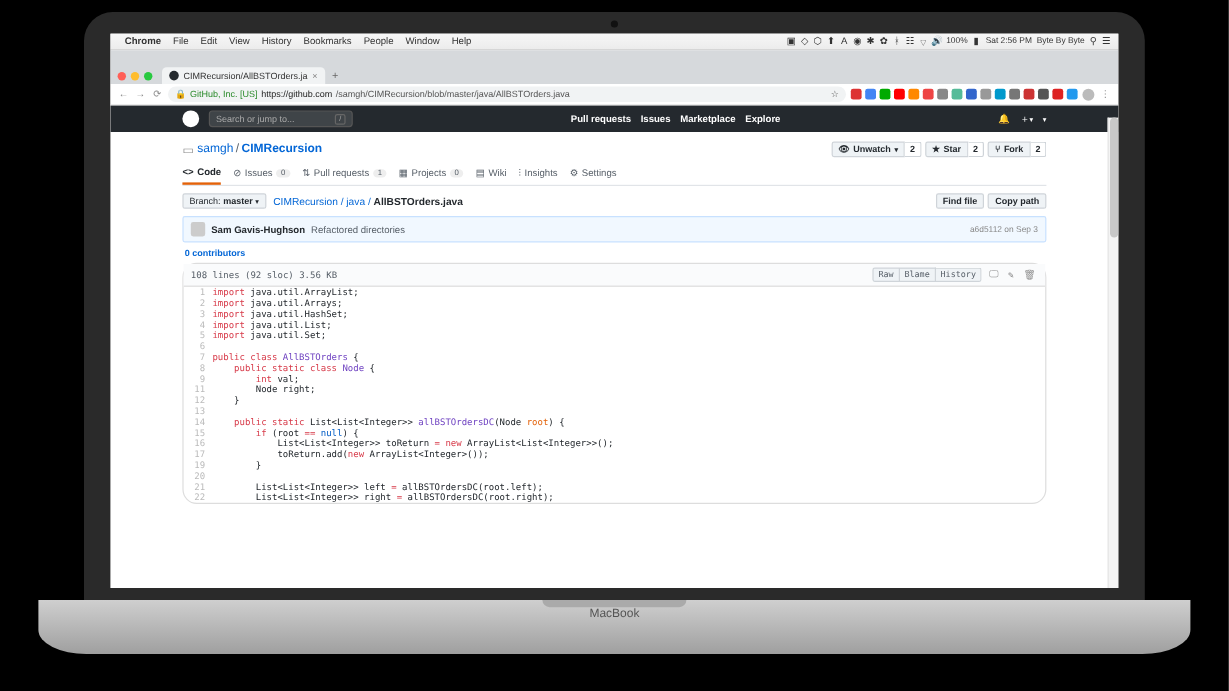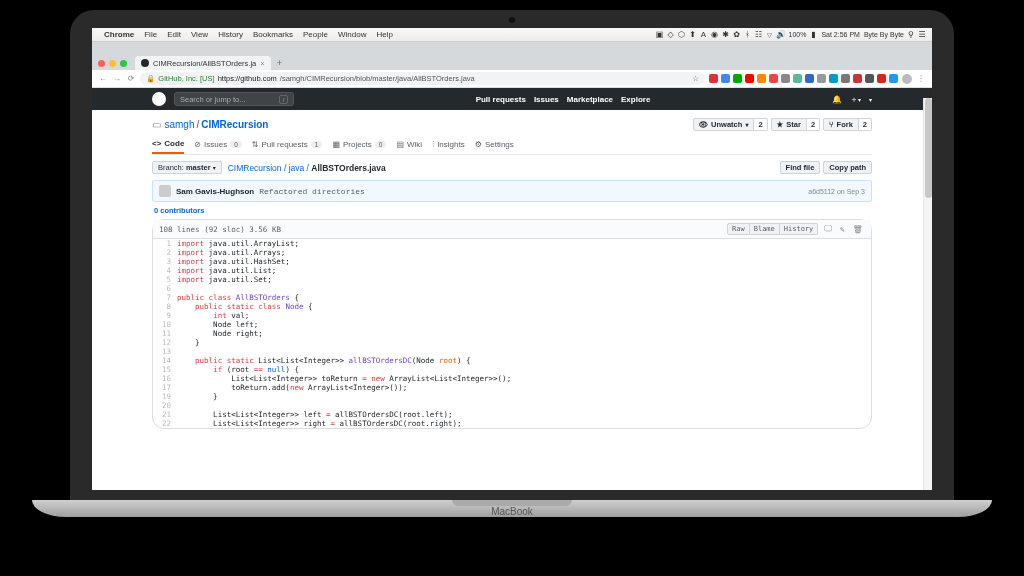--- a/index.html
+++ b/index.html
@@ -1,21 +1,21 @@
 <!DOCTYPE html>
 <html><head>
 <meta charset="utf-8">
 <style>
   * { box-sizing: border-box; margin: 0; padding: 0; }
   body { background: #000; font-family: -apple-system, BlinkMacSystemFont, "Segoe UI", Helvetica, Arial, sans-serif; width: 1024px; height: 576px; overflow: hidden; position: relative; }
   .laptop { position: absolute; left: 70px; top: 10px; width: 884px; height: 530px; }
   .bezel { background: #2a2a2a; border-radius: 24px 24px 0 0; padding: 18px 22px 10px 22px; height: 490px; position: relative; }
   .camera { position: absolute; top: 7px; left: 50%; width: 6px; height: 6px; background: #111; border-radius: 50%; transform: translateX(-50%); }
   .screen { background: #fff; width: 840px; height: 462px; overflow: hidden; font-size: 9px; color: #24292e; position: relative; }
-  .base { height: 17px; background: linear-gradient(#cfcfcf,#9f9f9f); border-radius: 0 0 40px 40px / 0 0 20px 20px; position: relative; width: 960px; margin-left: -38px; }
+  .base { height: 45px; background: linear-gradient(#cfcfcf,#9f9f9f); border-radius: 0 0 40px 40px / 0 0 20px 20px; position: relative; width: 960px; margin-left: -38px; }
   .base-text { position: absolute; top: 6px; left: 50%; transform: translateX(-50%); color: #555; font-size: 10px; }
   .notch { position: absolute; top: 0; left: 50%; width: 120px; height: 6px; background: #aaa; border-radius: 0 0 8px 8px; transform: translateX(-50%); }
 
   
   .menubar { height: 14px; background: linear-gradient(#f7f7f7,#ececec); display: flex; align-items: center; padding: 0 6px; font-size: 8px; color: #333; border-bottom: 1px solid #ccc; }
   .menubar .apple { margin-right: 6px; }
   .menubar .m-item { margin-right: 10px; }
   .menubar .spacer { flex: 1; }
   .menubar .r-item { margin-left: 4px; font-size: 7px; }
   .menubar .r-icon { margin-left: 3px; width: 8px; display: inline-block; text-align: center; }
@@ -69,21 +69,21 @@
   .tabs .t .badge { background: #eee; border-radius: 7px; padding: 0 4px; font-size: 6.5px; }
 
   .crumb-row { display: flex; align-items: center; margin: 6px 0; font-size: 8.5px; gap: 6px; }
   .branch-btn { background: #eff3f6; border: 1px solid #cfd4d9; border-radius: 2px; padding: 1px 5px; font-size: 7.5px; }
   .crumbs { color: #0366d6; }
   .crumbs .cur { color: #24292e; font-weight: 600; }
   .crumb-row .right { margin-left: auto; display: flex; gap: 3px; }
 
   .commit-box { border: 1px solid #c8e1ff; background: #f1f8ff; border-radius: 2px; padding: 4px 6px; display: flex; align-items: center; font-size: 8px; gap: 5px; }
   .commit-avatar { width: 12px; height: 12px; background: #ccc; border-radius: 2px; }
-  .commit-msg { color: #586069; font-family: Liberation Mono, monospace; }
+  .commit-msg { color: #586069; }
   .commit-box .meta { margin-left: auto; color: #888; font-size: 7px; }
   .contrib { font-size: 7.5px; color: #0366d6; font-weight: 600; margin: 4px 2px; }
 
   .file-box { border: 1px solid #ddd; border-radius: 12px; margin-top: 0; }
   .file-header { background: #fafbfc; border-bottom: 1px solid #ddd; padding: 3px 6px; display: flex; align-items: center; font-size: 7.5px; color: #586069; font-family: SFMono-Regular, Menlo, monospace; }
   .file-actions { margin-left: auto; display: flex; gap: 4px; align-items: center; }
   .file-act { background: #eff3f6; border: 1px solid #cfd4d9; border-radius: 2px; padding: 1px 4px; font-size: 7px; }
   .file-icon-btn { color: #888; font-size: 8px; padding: 0 2px; }
 
   .code { font-family: SFMono-Regular, Menlo, monospace; font-size: 7.5px; }
@@ -330,24 +330,20 @@
               </div>
               <div class="code-row">
                 <div class="ln">8</div>
                 <div class="cl">    <span class="kw">public static class</span> <span class="cls">Node</span> {</div>
               </div>
               <div class="code-row">
                 <div class="ln">9</div>
                 <div class="cl">        <span class="kw">int</span> val;</div>
               </div>
               <div class="code-row">
-                <div class="ln">10</div>
-                <div class="cl">        Node left;</div>
-              </div>
-              <div class="code-row">
                 <div class="ln">11</div>
                 <div class="cl">        Node right;</div>
               </div>
               <div class="code-row">
                 <div class="ln">12</div>
                 <div class="cl">    }</div>
               </div>
               <div class="code-row">
                 <div class="ln">13</div>
                 <div class="cl"></div>

